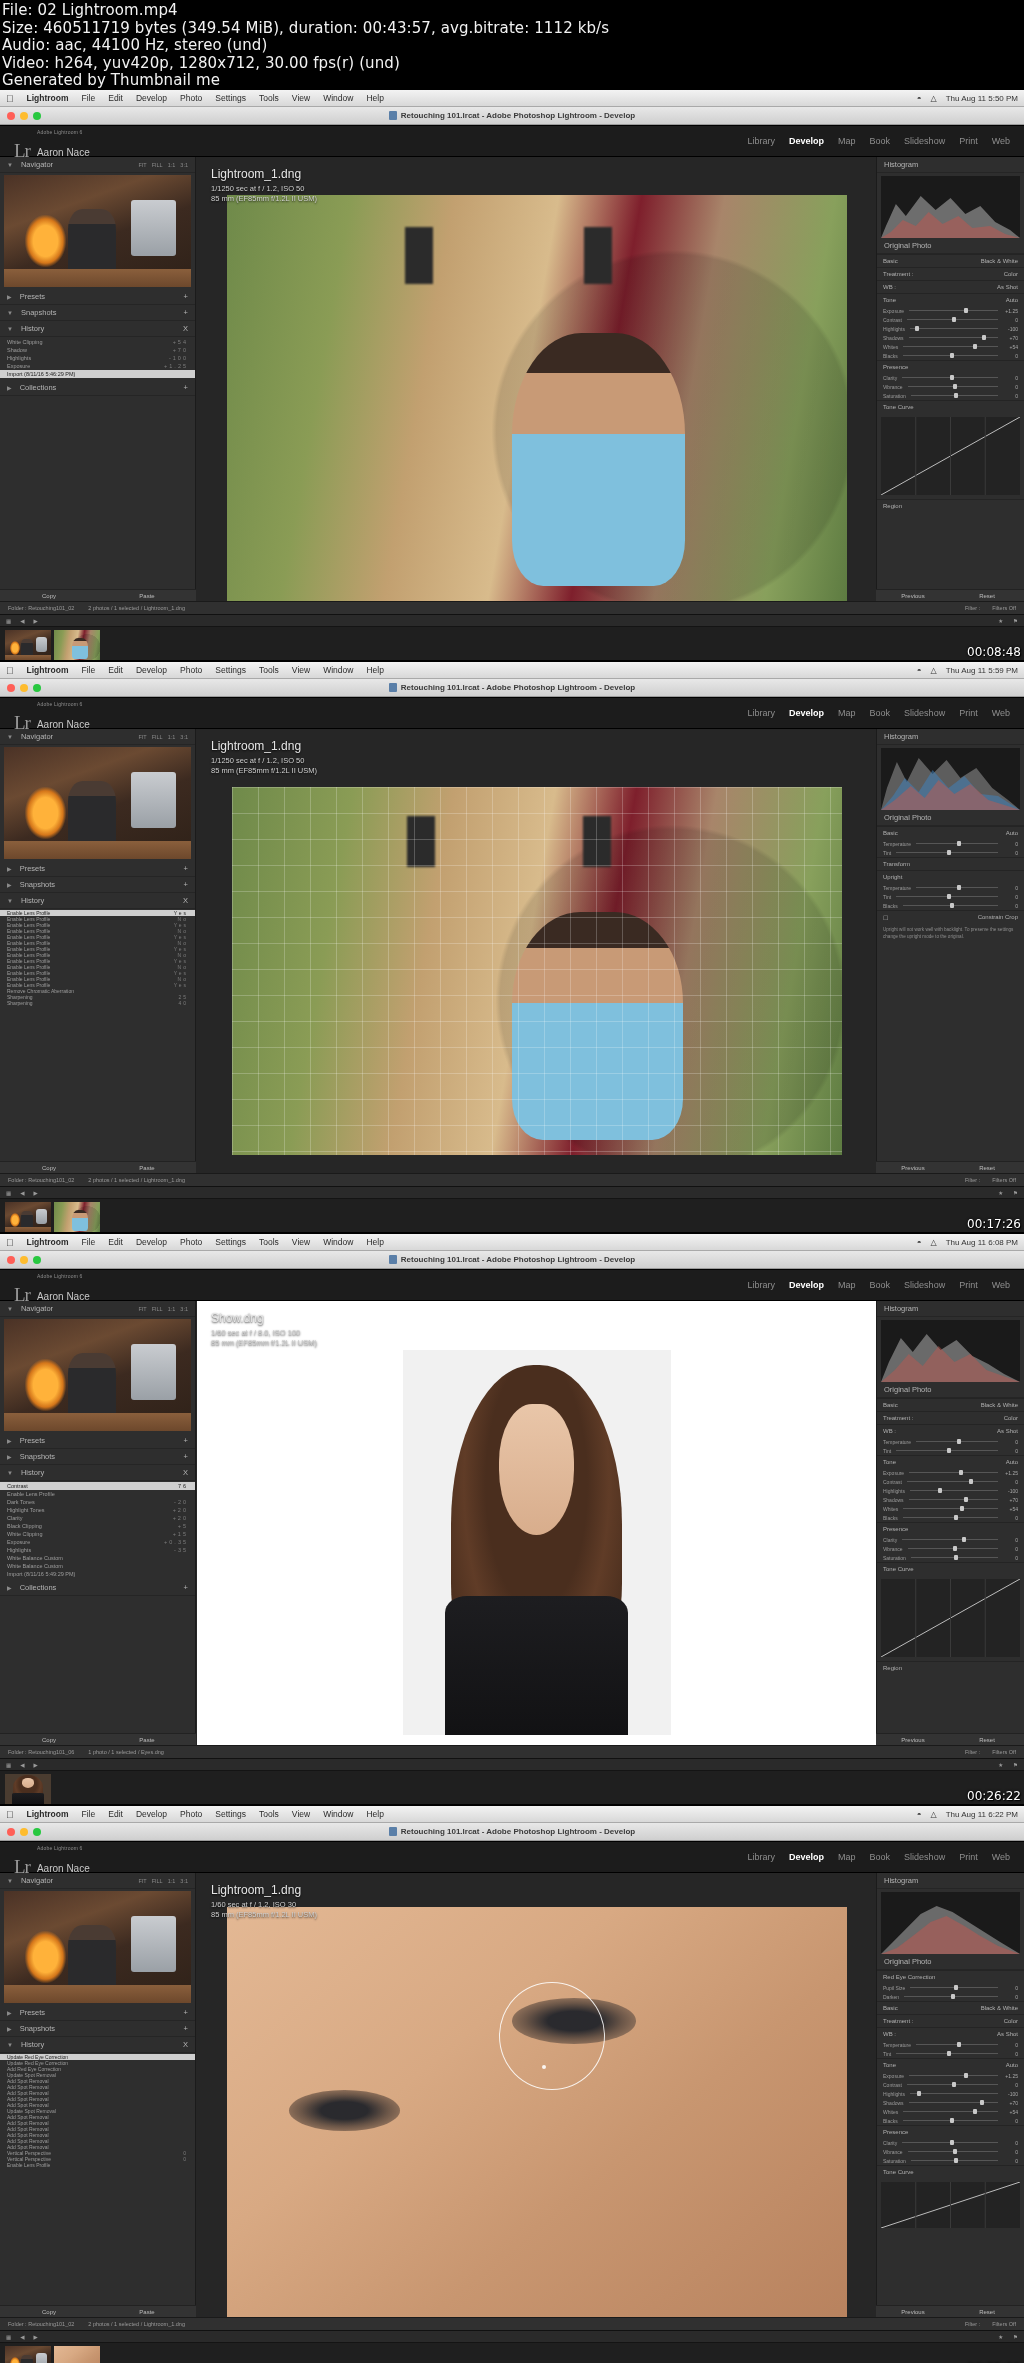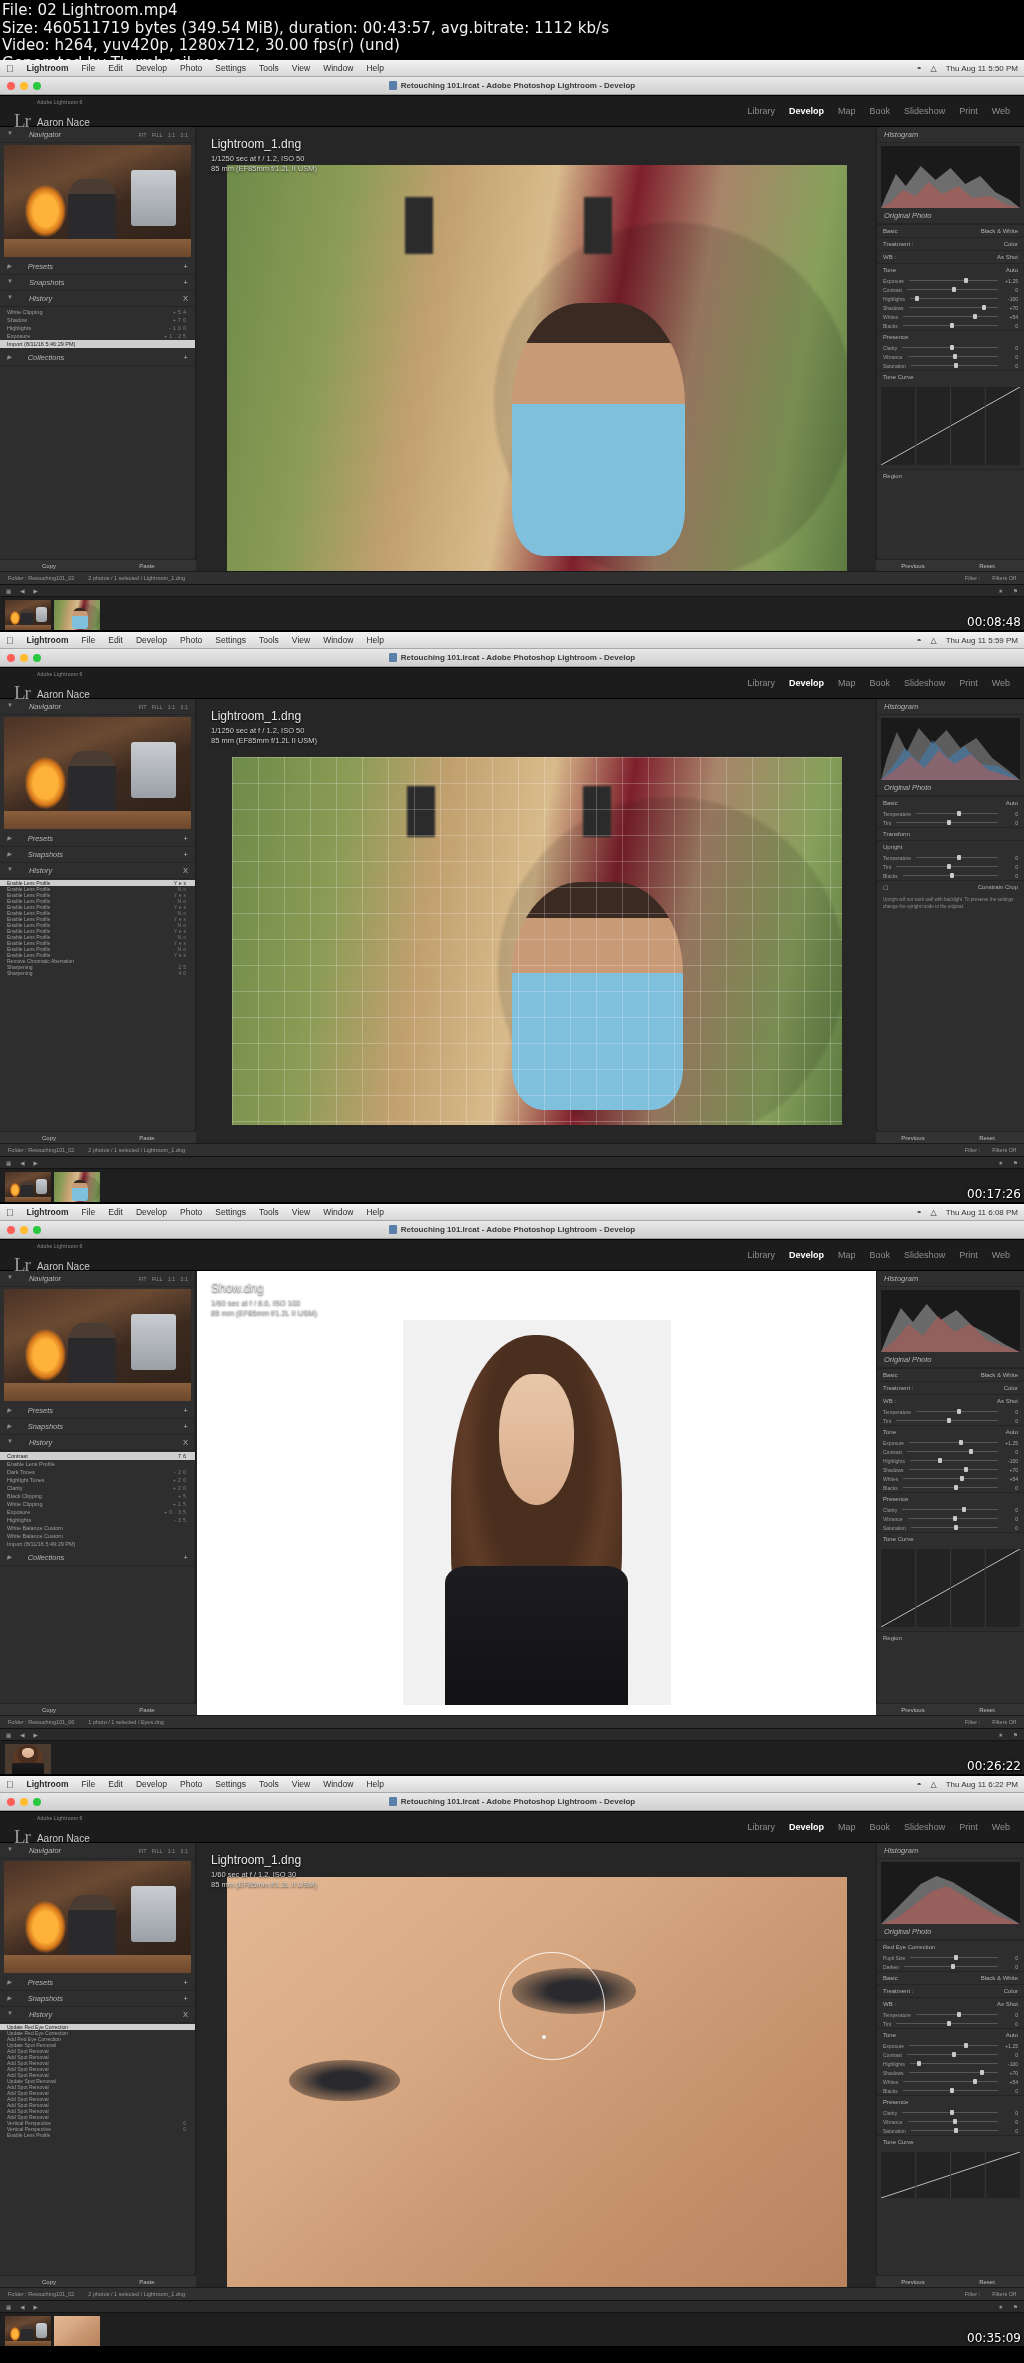--- a/index.html
+++ b/index.html
@@ -4,21 +4,21 @@
 <style>
   * { box-sizing: border-box; margin:0; padding:0; }
   html,body{background:#000;}
   body{
     width:1024px; height:2363px; position:relative;
     font-family:"Liberation Sans", sans-serif;
     color:#fff; overflow:hidden;
   }
 
   
-  .info{ padding:2px 0 0 2px; background:#000; height:60px; }
+  .info{ padding:2px 0 0 2px; background:#000; height:90px; }
   .info div{
     font-family:"DejaVu Sans", sans-serif;
     font-size:15px; line-height:17.6px; color:#f2f2f2;
     white-space:nowrap; letter-spacing:.1px;
   }
 
   
   .sheet{ position:relative; }
   .frame{ position:relative; width:1024px; height:572px; background:#000;
           border-bottom:2px solid #000; overflow:hidden; }
@@ -75,21 +75,21 @@
 
   
   .body{ position:absolute; left:0; top:67px; right:0; bottom:0; background:#262626; }
 
   
   .lpanel{ position:absolute; left:0; top:0; width:196px; bottom:0; background:#2e2e2e;
            border-right:1px solid #1b1b1b; }
   .ptitle{ display:flex; align-items:center; justify-content:space-between;
            padding:3px 7px; font-size:7.5px; color:#b4b4b4; background:#2e2e2e;
            border-bottom:1px solid #252525;}
-  .ptitle .lbl{ display:flex; gap:16px; font-style:italic;}
+  .ptitle .lbl{ display:flex; gap:8px; align-items:center;}
   .ptitle .tri{ font-size:6px; color:#8a8a8a;}
   .ptitle .zooms{ display:flex; gap:5px; font-size:5.5px; color:#8a8a8a;}
   .navimg{ height:112px; margin:2px 4px; background:#4a3c30; position:relative; overflow:hidden; }
   .hist-rows{ padding:1px 0 2px;}
   .hrow{ display:flex; justify-content:space-between; padding:1px 7px;
          font-size:5.5px; color:#9d9d9d;}
   .hrow .v{ color:#7d7d7d; letter-spacing:2px;}
   .hrow.sel{ background:#cfcfcf; color:#1c1c1c;}
   .hrow.sel .v{ color:#1c1c1c;}
   .hrow.tight{ padding:0 7px; font-size:5px; }
@@ -198,20 +198,21 @@
   .eyecircle .dot{ position:absolute; left:40%; top:78%; width:4px;height:4px;
      border-radius:50%; background:rgba(255,255,255,.9);}
   .navmini{ position:absolute; inset:0; }
 </style>
 </head>
 <body>
 
 <div class="info">
   <div>File: 02 Lightroom.mp4</div>
   <div>Size: 460511719 bytes (349.54 MiB), duration: 00:43:57, avg.bitrate: 1112 kb/s</div>
+  <div>Audio: aac, 44100 Hz, stereo (und)</div>
   <div>Video: h264, yuv420p, 1280x712, 30.00 fps(r) (und)</div>
   <div>Generated by Thumbnail me</div>
 </div>
 
 <div class="sheet">
 
   <div class="frame">
     <div class="shot">
 
       <div class="macbar">

